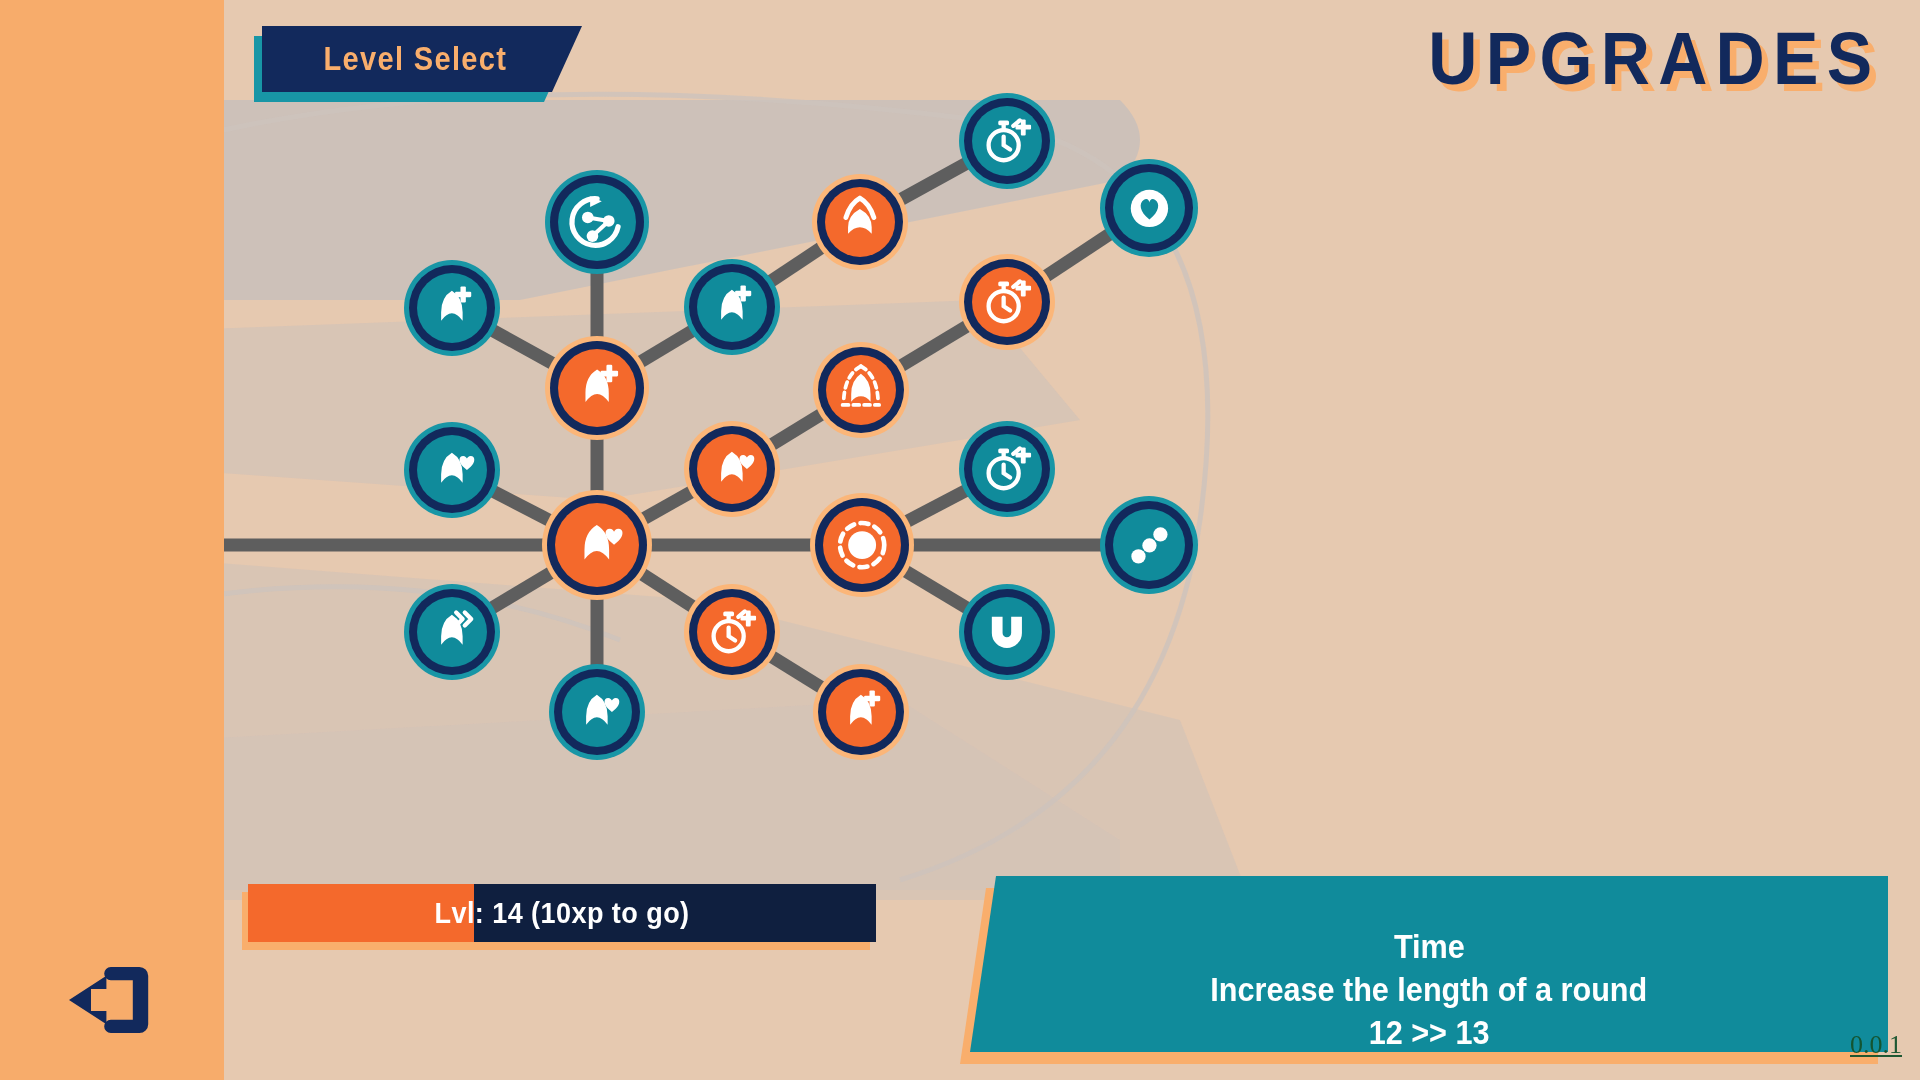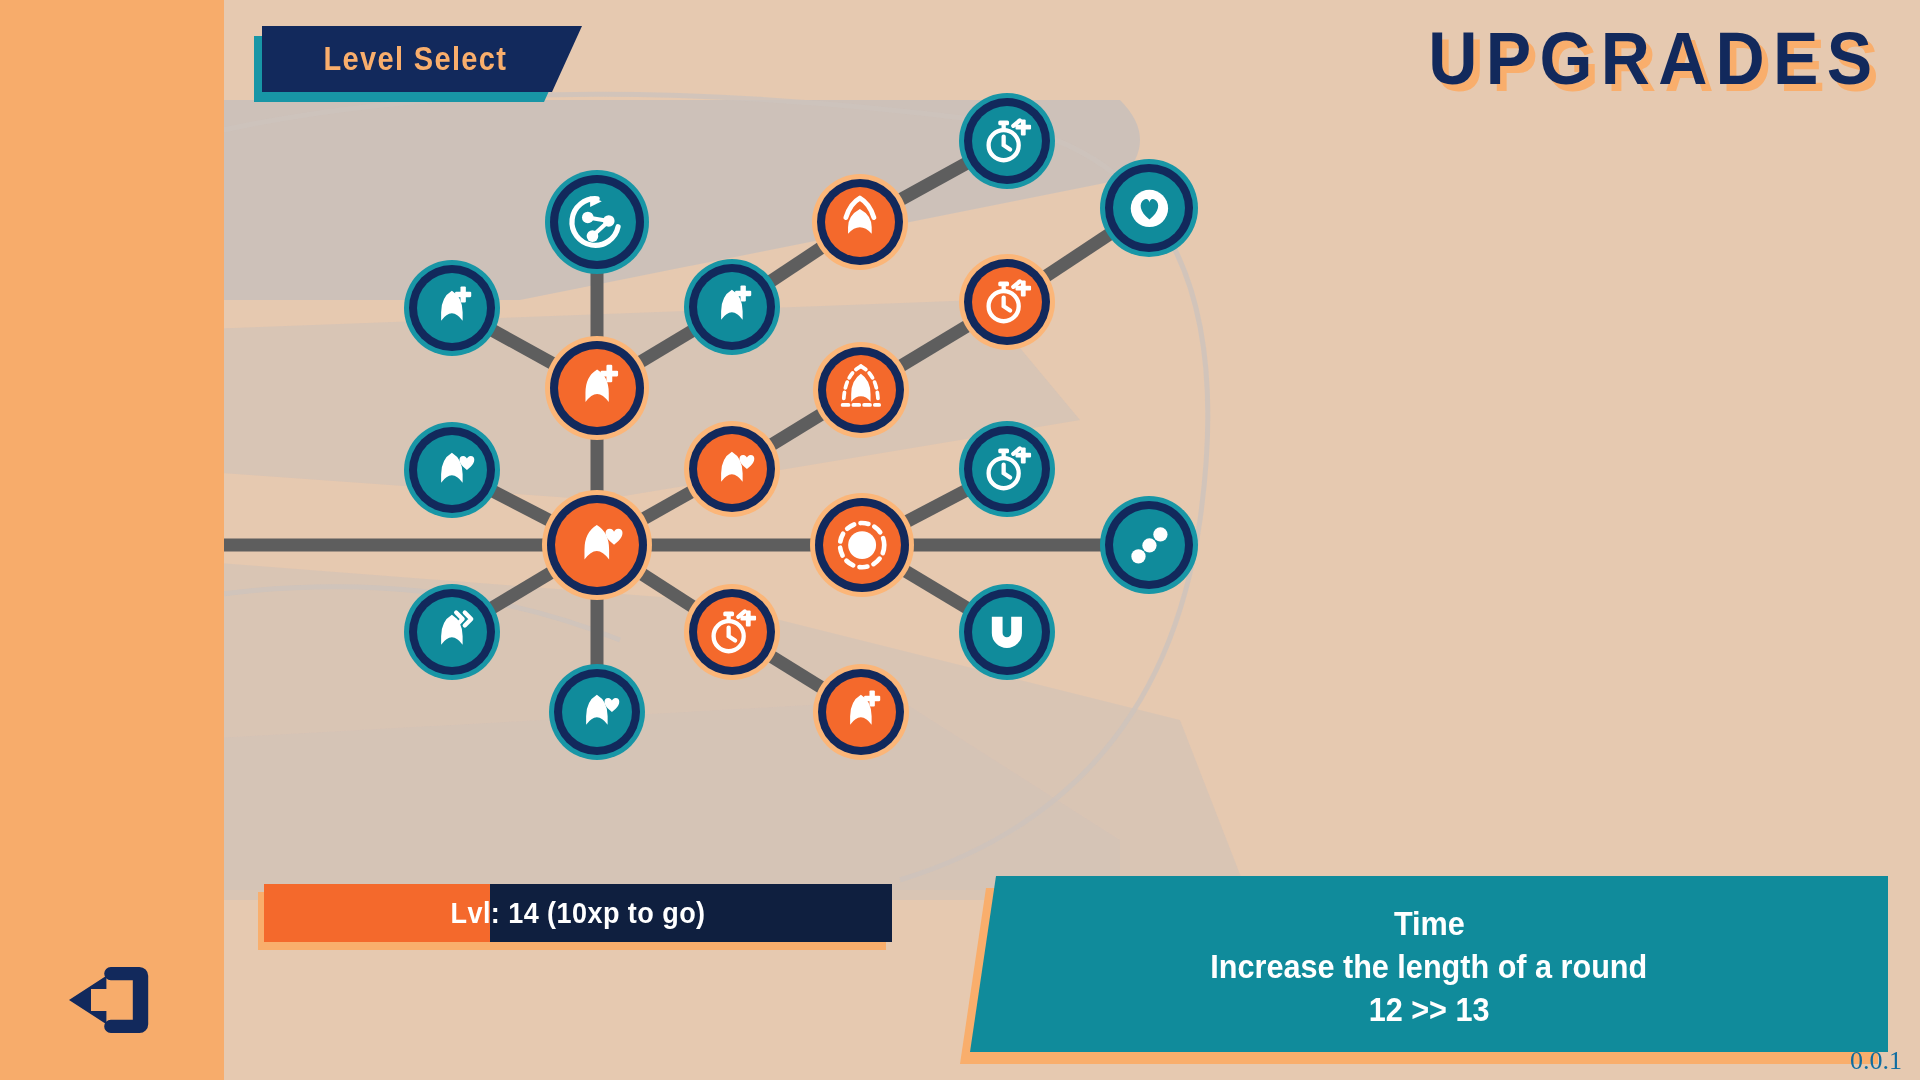--- a/index.html
+++ b/index.html
@@ -77,21 +77,21 @@
     position:relative; z-index:2; width:56%; height:56%;
     display:flex; align-items:center; justify-content:center;
   }
   .node.teal  .ring-outer { background:#1896a6; }
   .node.teal  .disc       { background:#108b9b; }
   .node.orange .ring-outer{ background:#fbb679; }
   .node.orange .disc      { background:#f4692c; }
 
   
   .xp-wrap {
-    position:absolute; left:264px; top:884px; width:628px; height:58px; z-index:9;
+    position:absolute; left:248px; top:884px; width:628px; height:58px; z-index:9;
   }
   .xp-shadow { position:absolute; left:-6px; top:8px; width:100%; height:100%; background:#f9ae6c; }
   .xp-track  { position:absolute; inset:0; background:#0f1f3f; }
   .xp-fill   { position:absolute; left:0; top:0; height:100%; background:#f4692c; }
   .xp-text   {
     position:absolute; inset:0; display:flex; align-items:center; justify-content:center;
     color:#ffffff; font-size:30px; font-weight:bold; letter-spacing:.5px;
     font-family:"Liberation Sans Narrow","Liberation Sans",sans-serif; transform:scaleX(0.9);
     white-space:nowrap;
   }
@@ -121,36 +121,37 @@
   .tooltip-wrap {
     position:absolute; left:970px; top:876px; width:918px; height:176px; z-index:9;
   }
   .tooltip-shadow {
     position:absolute; left:-10px; top:12px; width:100%; height:100%; background:#f9ae6c;
     clip-path: polygon(26px 0, 100% 0, 100% 100%, 0 100%);
   }
   .tooltip-face {
     position:absolute; inset:0; background:#108b9b;
     clip-path: polygon(26px 0, 100% 0, 100% 100%, 0 100%);
-    display:flex; flex-direction:column; align-items:center; justify-content:center; gap:4px;
+    display:flex; flex-direction:column; align-items:center; justify-content:flex-end; gap:4px;
     padding-top:4px;
   }
   .tt-title, .tt-desc, .tt-delta {
     color:#ffffff; font-weight:bold; text-align:center;
     font-family:"Liberation Sans Narrow","Liberation Sans",sans-serif; transform:scaleX(0.9);
     white-space:nowrap;
   }
   .tt-title { font-size:34px; }
   .tt-desc  { font-size:34px; }
   .tt-delta { font-size:34px; }
 
   .version {
-    position:absolute; right:18px; bottom:4px; z-index:10;
-    color:#0369a1; font-size:26px; font-family:"Liberation Serif", serif;
+    position:absolute; right:18px; bottom:20px; z-index:10;
+    color:#14532d; font-size:26px; font-family:"Liberation Serif", serif;
     opacity:.95;
+    text-decoration:underline;
   }
 </style>
 </head>
 <body>
 
 <div id="stage">
 
   <div class="bg-layer">
     <svg width="1920" height="1080" viewBox="0 0 1920 1080" style="position:absolute;left:0;top:0;">
       <rect width="1920" height="1080" fill="#e6c9b0"></rect>

